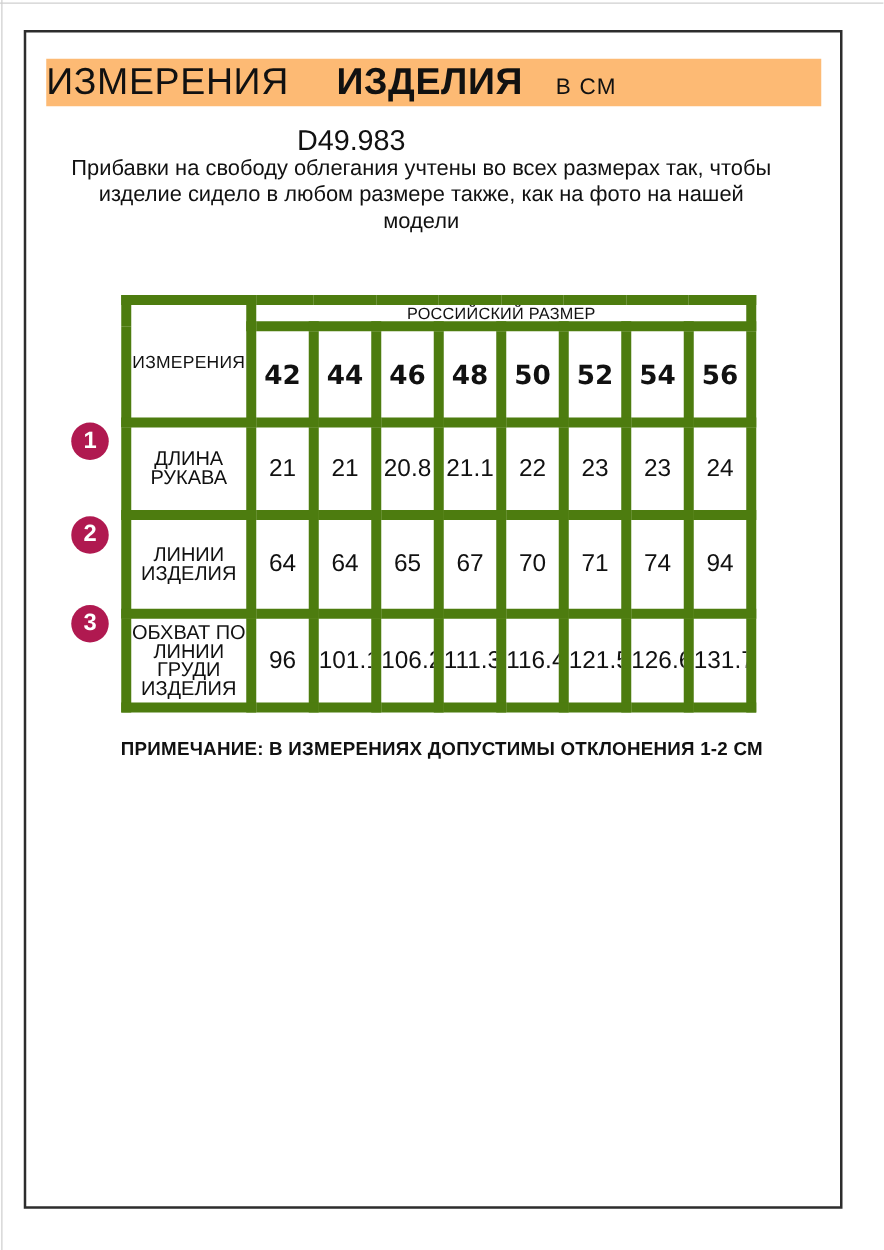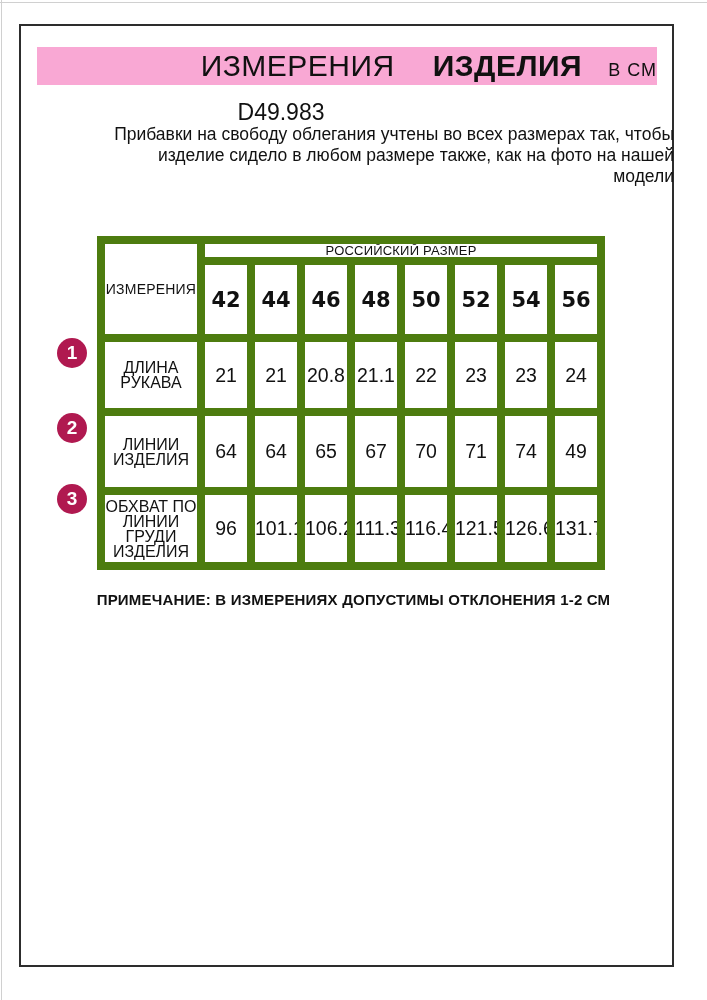--- a/index.html
+++ b/index.html
@@ -14,37 +14,36 @@
   .edge-top{position:absolute;left:0;top:2px;width:707px;height:1px;background:#d0d0d0;}
   .edge-left{position:absolute;left:1px;top:0;width:1px;height:1000px;background:#d0d0d0;}
   .frame{
     position:absolute;left:19px;top:24px;
     width:651px;height:939px;
     border:2px solid #2d2d2d;
   }
   .banner{
     position:absolute;left:37px;top:47px;
     width:620px;height:38px;
-    background:#f9a8d4;
-    text-align:right;
+    background:#fdba74;
+    text-align:left;
     line-height:37px;
-    padding-left:64px;
     box-sizing:border-box;
     white-space:nowrap;
   }
   .banner .t1{font-size:30px;font-weight:400;letter-spacing:0.5px;}
   .banner .t2{font-size:30px;font-weight:700;margin-left:38px;letter-spacing:0.5px;}
   .banner .t3{font-size:18px;font-weight:400;margin-left:26px;letter-spacing:1px;}
   .article{
     position:absolute;left:0;top:99px;width:562px;
     text-align:center;font-size:23px;font-weight:400;
   }
   .desc{
     position:absolute;left:0;top:124px;width:674px;
-    text-align:right;font-size:17.5px;line-height:21px;
+    text-align:center;font-size:17.5px;line-height:21px;
     white-space:pre-line;
   }
   table.size-table{
     position:absolute;left:97px;top:236px;
     width:500px;
     border-collapse:collapse;table-layout:fixed;
   }
   table.size-table td{
     border:8px solid #4d7c0f;
     text-align:center;vertical-align:middle;
@@ -141,21 +140,21 @@
       <tr class="r-data r-data2">
         <td class="label">ЛИНИИ
 ИЗДЕЛИЯ</td>
         <td class="val">64</td>
         <td class="val">64</td>
         <td class="val">65</td>
         <td class="val">67</td>
         <td class="val">70</td>
         <td class="val">71</td>
         <td class="val">74</td>
-        <td class="val">49</td>
+        <td class="val">94</td>
       </tr>
       <tr class="r-data r-data3">
         <td class="label">ОБХВАТ ПО
 ЛИНИИ ГРУДИ
 ИЗДЕЛИЯ</td>
         <td class="val">96</td>
         <td class="val">101.1</td>
         <td class="val">106.2</td>
         <td class="val">111.3</td>
         <td class="val">116.4</td>

